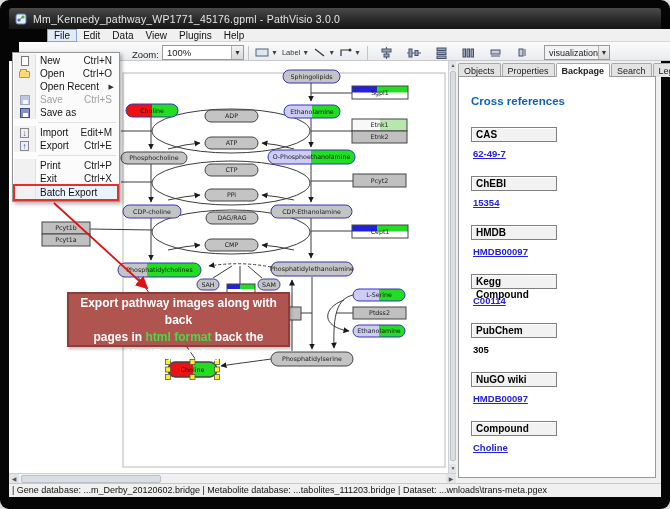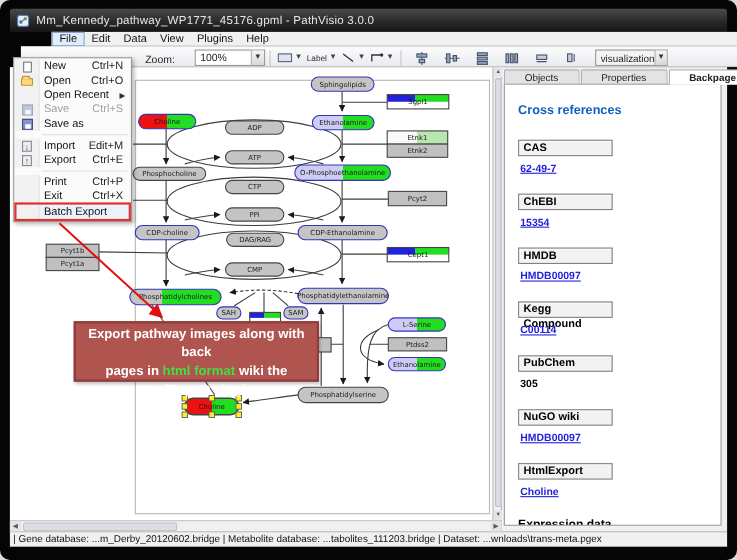--- a/index.html
+++ b/index.html
@@ -30,21 +30,21 @@
   #vscroll{left:448px;top:61px;width:8px;height:412px;background:#eef0f2;border-left:1px solid #d0d0d0;}
   #vscroll .btn{width:8px;height:9px;font-size:5px;text-align:center;line-height:9px;color:#555;background:#e2e4e8;}
   #vscroll .thumb{position:absolute;left:1px;top:10px;width:6px;height:390px;background:#dadde2;border:1px solid #bcc0c6;border-radius:2px;}
   #hscroll{left:9px;top:473px;width:447px;height:10px;background:#eef0f2;border-top:1px solid #d0d0d0;}
   #hscroll .btn{position:absolute;top:0;width:10px;height:10px;font-size:6px;line-height:10px;text-align:center;color:#555;background:#e2e4e8;}
   #hscroll .thumb{position:absolute;left:12px;top:1px;width:140px;height:8px;background:#dadde2;border:1px solid #bcc0c6;border-radius:2px;}
 
   
   #panel{left:456px;top:61px;width:205px;height:422px;background:#eef0f2;}
   #tabs{position:absolute;left:2px;top:2px;height:14px;display:flex;font-size:9px;color:#222;}
-  .tab{padding:0 18px;line-height:14px;background:#e3e3e3;border:1px solid #a8a8a8;border-bottom:none;margin-right:1px;border-radius:2px 2px 0 0;}
+  .tab{padding:0 5px;line-height:14px;background:#e3e3e3;border:1px solid #a8a8a8;border-bottom:none;margin-right:1px;border-radius:2px 2px 0 0;}
   .tab.active{background:#fff;position:relative;z-index:2;font-weight:bold;}
   #panel-content{position:absolute;left:2px;top:15px;width:198px;height:402px;background:#fff;border:1px solid #9a9a9a;overflow:hidden;padding:10px 0 11px 12px;}
   #xref-heading{color:#1060c0;font-weight:bold;font-size:11.5px;margin:8px 0 20px 0;}
   .xsec{margin-bottom:11px;}
   .xsec .hd{width:86px;height:15px;background:#f2f2f2;border:1px solid #808080;box-shadow:inset 1px 1px 0 #fff;font-size:10px;font-weight:bold;line-height:13px;padding-left:4px;color:#000;}
   .xsec .val{display:inline-block;margin:6px 0 6px 2px;font-size:9.5px;font-weight:bold;}
   .xsec .val.link{color:#2222dd;text-decoration:underline;}
   #expr-heading{font-size:11px;font-weight:bold;color:#000;margin-top:12px;}
 
   
@@ -98,21 +98,21 @@
       <div class="mb-item">Edit</div>
       <div class="mb-item">Data</div>
       <div class="mb-item">View</div>
       <div class="mb-item">Plugins</div>
       <div class="mb-item">Help</div>
     </div>
 
   <div class="abs" id="toolbar">
     <span style="width:113px;flex:none;"></span>
     <span>Zoom:</span>
-    <span class="combo" style="width:64px;margin-left:18px;">
+    <span class="combo" style="width:82px;margin-left:3px;">
       <span>100%</span>
       <span class="arr">▼</span>
     </span>
     <span class="tb-sep"></span>
     <span class="tbtn">
       <svg width="14" height="11">
           <rect x="1" y="2" width="12" height="7" fill="#dfe6ef" stroke="#55617a"></rect>
         </svg>
         <span class="dd">▼</span>
     </span>
@@ -420,33 +420,32 @@
       </div>
     <div id="panel-content">
       <div id="xref-heading">Cross references</div>
       <div id="xref-sections">
           <div class="xsec"><div class="hd">CAS</div><span class="val link">62-49-7</span></div>
           <div class="xsec"><div class="hd">ChEBI</div><span class="val link">15354</span></div>
           <div class="xsec"><div class="hd">HMDB</div><span class="val link">HMDB00097</span></div>
           <div class="xsec"><div class="hd">Kegg Compound</div><span class="val link">C00114</span></div>
           <div class="xsec"><div class="hd">PubChem</div><span class="val">305</span></div>
           <div class="xsec"><div class="hd">NuGO wiki</div><span class="val link">HMDB00097</span></div>
-          <div class="xsec"><div class="hd">HtmlExport</div><span class="val link">Choline</span></div>
+          <div class="xsec"><div class="hd">Compound</div><span class="val link">Choline</span></div>
         </div>
-      <div id="expr-heading">Expression data</div>
     </div>
   </div>
 
   <div class="abs" id="statusbar">
     <span>| Gene database: ...m_Derby_20120602.bridge | Metabolite database: ...tabolites_111203.bridge | Dataset: ...wnloads\trans-meta.pgex</span>
   </div>
 
   <div class="abs" id="annotation">
     <div><span>Export pathway images along with back</span></div>
-    <div><span>pages in </span><span class="hl">html format</span><span> wiki the</span></div>
+    <div><span>pages in </span><span class="hl">html format</span><span> back the</span></div>
     <div><span>HtmlExport plugin</span></div>
   </div>
 
   <div class="abs" id="filemenu">
       <div class="fm-row">
         <span class="gut">
           <span class="mi mi-page"></span>
         </span>
         <span class="lbl">New</span>
         <span class="sc">Ctrl+N</span>

